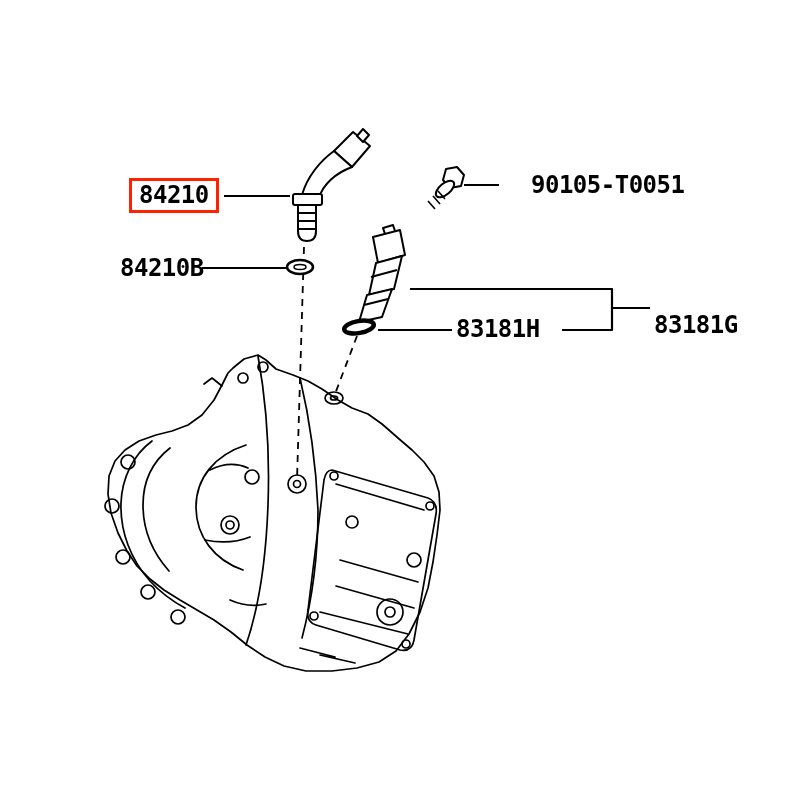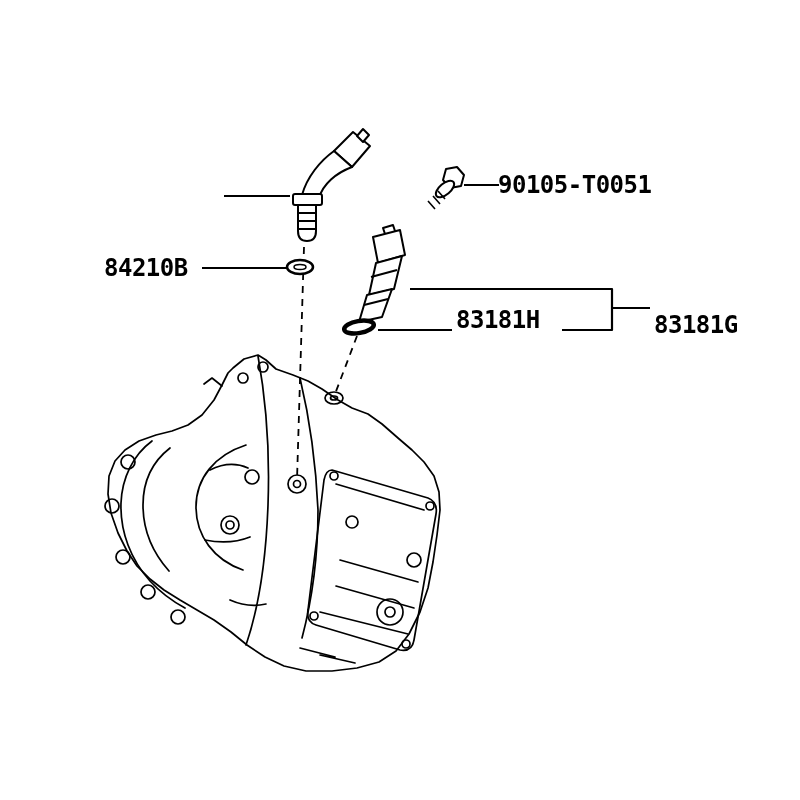--- a/index.html
+++ b/index.html
@@ -107,22 +107,23 @@
 
     <g stroke="#000" stroke-width="2.2" fill="none" stroke-linejoin="round">
       <path d="M224,196 L290,196"></path>
       <path d="M202,268 L287,268"></path>
       <path d="M464,185 L499,185"></path>
       <path d="M378,330 L452,330"></path>
       <path d="M410,289 L612,289 L612,330 L562,330 M612,308 L650,308"></path>
     </g>
   </svg>
 
+  <div class="part-label highlight-box" style="left:129px;top:178px">84210</div>
 
-  <div class="part-label" style="left:104px;top:254px">84210B</div>
+  <div class="part-label" style="left:120px;top:254px">84210B</div>
 
-  <div class="part-label" style="left:498px;top:171px">90105-T0051</div>
+  <div class="part-label" style="left:531px;top:171px">90105-T0051</div>
 
-  <div class="part-label" style="left:456px;top:306px">83181H</div>
+  <div class="part-label" style="left:456px;top:315px">83181H</div>
 
   <div class="part-label" style="left:654px;top:311px">83181G</div>
 
 </div>
 
 </body></html>

